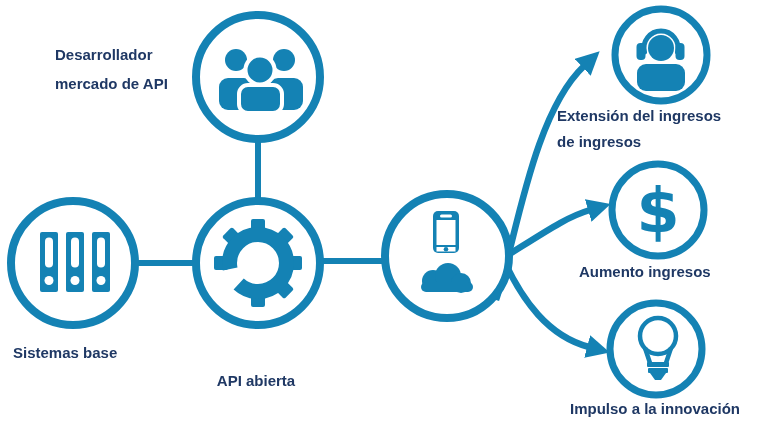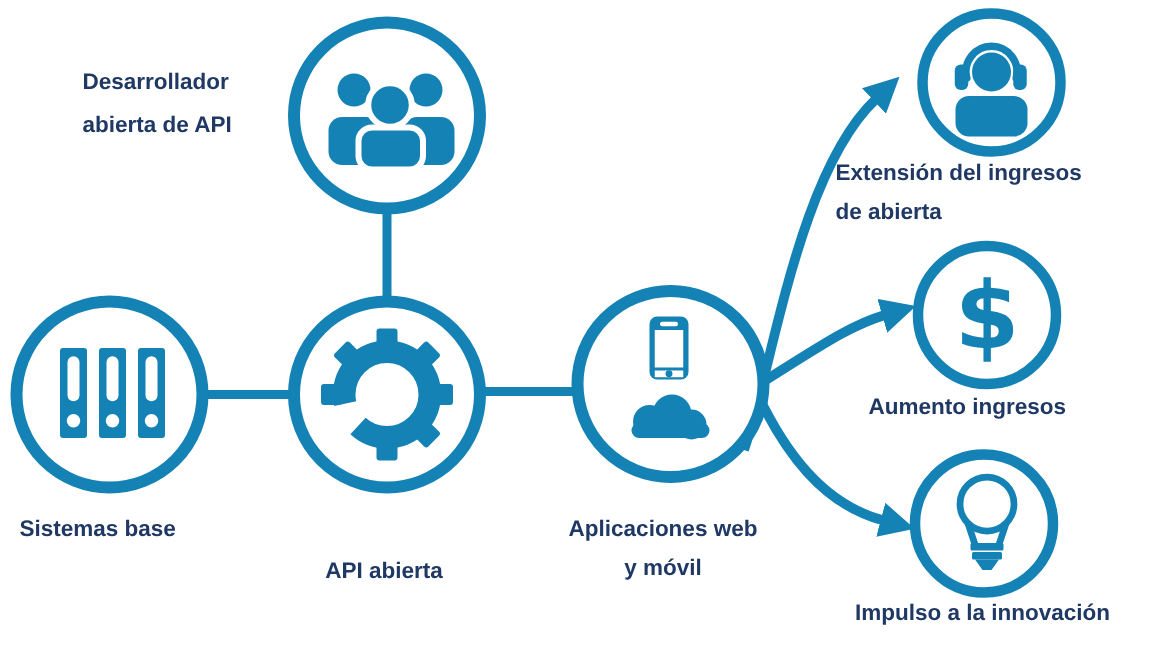--- a/index.html
+++ b/index.html
@@ -121,39 +121,35 @@
           <rect x="647" y="362" width="22" height="5" rx="1"></rect>
           <rect x="648" y="368" width="20" height="5" rx="1"></rect>
           <path d="M 650 373 L 666 373 L 661 380 L 655 380 Z"></path>
         </g>
       </g>
     </g>
   </svg>
 
   <div class="lbl" id="lbl-developer">
     <div>Desarrollador</div>
-    <div>abierta de API</div>
+    <div>mercado de API</div>
   </div>
 
   <div class="lbl" id="lbl-sistemas">
     <div>Sistemas base</div>
   </div>
 
   <div class="lbl" id="lbl-api">
     <div>API abierta</div>
   </div>
 
-  <div class="lbl" id="lbl-apps">
-    <div>Aplicaciones web</div>
-    <div>y móvil</div>
-  </div>
 
   <div class="lbl" id="lbl-market">
     <div>Extensión del ingresos</div>
-    <div>de abierta</div>
+    <div>de ingresos</div>
   </div>
 
   <div class="lbl" id="lbl-revenue">
     <div>Aumento ingresos</div>
   </div>
 
   <div class="lbl" id="lbl-innovation">
     <div>Impulso a la innovación</div>
   </div>
 

